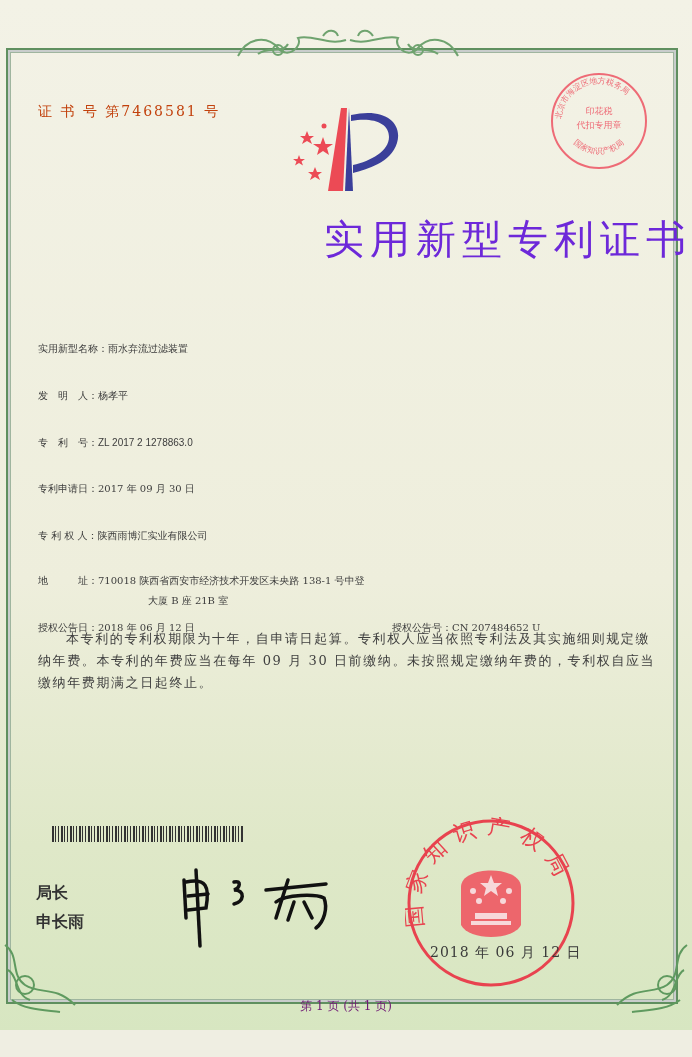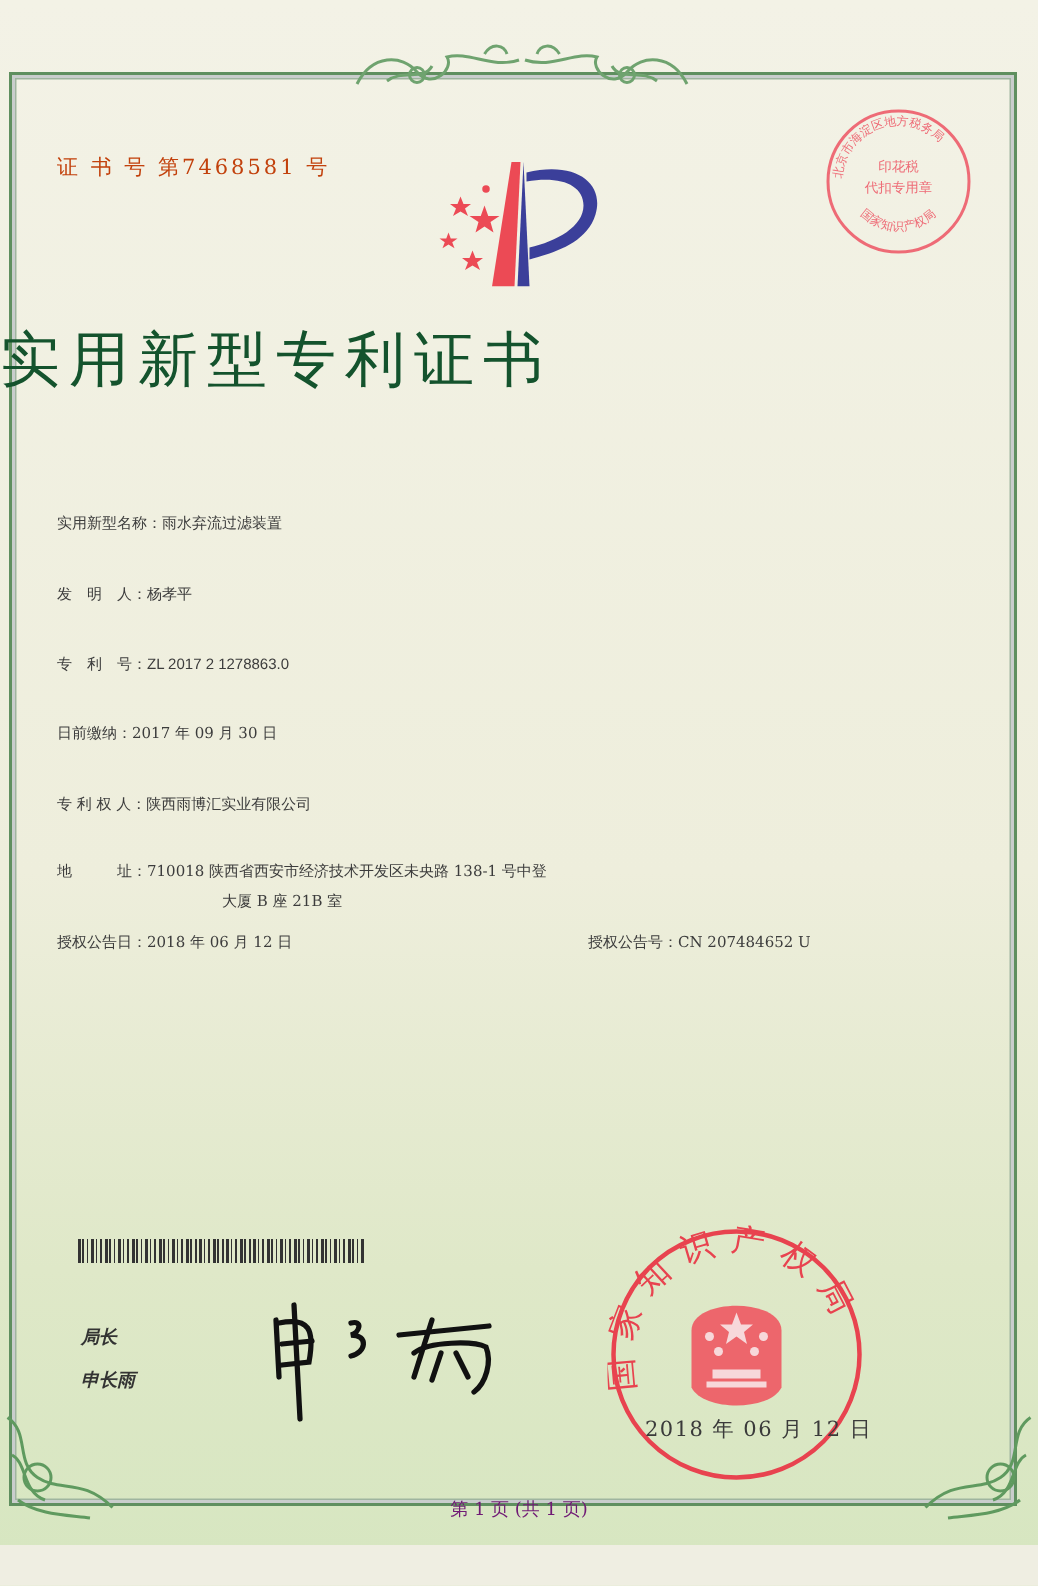--- a/index.html
+++ b/index.html
@@ -24,35 +24,35 @@
   }
   .ornament-corner { position:absolute; width:80px; height:80px; }
   .cert-no {
     position:absolute; left:38px; top:103px; font-size:14px; letter-spacing:2px; color:#c2410c;
   }
   .logo { position:absolute; left:285px; top:103px; width:115px; height:88px; }
   .stamp-top {
     position:absolute; left:548px; top:70px; width:102px; height:102px;
   }
   .title {
-    position:absolute; left:0; right:0; top:212px; text-align:left;
-    font-size:40px; letter-spacing:6px; color:#14532d; font-family:"DejaVu Sans", sans-serif;
+    position:absolute; left:0; right:0; top:212px; text-align:right;
+    font-size:40px; letter-spacing:6px; color:#6d28d9; font-family:"DejaVu Sans", sans-serif;
   }
   .field { position:absolute; left:38px; font-size:10px; color:#3c3c3c; white-space:nowrap;margin-top:24px; }
   .field .lbl { display:inline-block; }
   .body-text {
     position:absolute; left:38px; width:620px; font-size:13px; line-height:22px; color:#3f3f3f;
     letter-spacing:1.6px;
   }
   .body-text p { margin:0; text-indent:28px; }
   .barcode {
     position:absolute; left:52px; top:826px; width:192px; height:16px;
     background:repeating-linear-gradient(90deg,#333 0 2px,transparent 2px 3px,#333 3px 4px,transparent 4px 6px,#333 6px 7px,transparent 7px 9px);
   }
-  .director { position:absolute; left:54px; font-size:12px; color:#333; font-family:"DejaVu Sans", sans-serif; font-weight:bold;font-style:italic; }
+  .director { position:absolute; left:36px; font-size:16px; color:#333; font-family:"DejaVu Sans", sans-serif; font-weight:bold; }
   .signature { position:absolute; left:176px; top:868px; width:170px; height:80px; }
   .seal { position:absolute; left:405px; top:817px; width:172px; height:172px; }
   .seal-date {
     position:absolute; left:430px; top:944px; font-size:14px; color:#3a3a3a; letter-spacing:1px;
   }
   .page-no { position:absolute; left:0; right:0; top:998px; text-align:center; font-size:12px; color:#701a75; }
   .bottom-strip { position:absolute; left:0; top:1030px; width:692px; height:27px; background:#efeee2; }
 </style>
 </head>
 <body>
@@ -120,39 +120,40 @@
 <div class="field" style="top:318px;">
   <span class="lbl">实用新型名称：</span><span>雨水弃流过滤装置</span>
 </div>
 <div class="field" style="top:365px;">
   <span class="lbl">发　明　人：</span><span>杨孝平</span>
 </div>
 <div class="field" style="top:412px;">
   <span class="lbl">专　利　号：</span><span style="font-family:Liberation Sans, sans-serif;">ZL 2017 2 1278863.0</span>
 </div>
 <div class="field" style="top:458px;">
-  <span class="lbl">日前缴纳：</span><span>2017 年 09 月 30 日</span>
+  <span class="lbl">专利申请日：</span><span>2017 年 09 月 30 日</span>
 </div>
 <div class="field" style="top:505px;">
   <span class="lbl">专 利 权 人：</span><span>陕西雨博汇实业有限公司</span>
 </div>
 <div class="field" style="top:550px;">
   <span class="lbl">地　　　址：</span><span>710018 陕西省西安市经济技术开发区未央路 138-1 号中登</span>
 </div>
 <div class="field" style="top:570px; left:148px;">
   <span>大厦 B 座 21B 室</span>
 </div>
 <div class="field" style="top:597px;">
   <span class="lbl">授权公告日：</span><span>2018 年 06 月 12 日</span>
 </div>
 <div class="field" style="top:597px; left:392px;">
   <span class="lbl">授权公告号：</span><span>CN 207484652 U</span>
 </div>
 
 <div class="body-text" style="top:628px;">
+  <p>本专利的专利权期限为十年，自申请日起算。专利权人应当依照专利法及其实施细则规定缴纳年费。本专利的年费应当在每年 09 月 30 日前缴纳。未按照规定缴纳年费的，专利权自应当缴纳年费期满之日起终止。</p>
 </div>
 
 <div class="barcode"></div>
 
 <div class="director" style="top:883px;">局长</div>
 <div class="director" style="top:912px;">申长雨</div>
 
 <svg class="signature" viewBox="0 0 170 80">
   <g fill="none" stroke="#111" stroke-width="3.5" stroke-linecap="round">
     <path d="M8 12 L10 50"></path>

